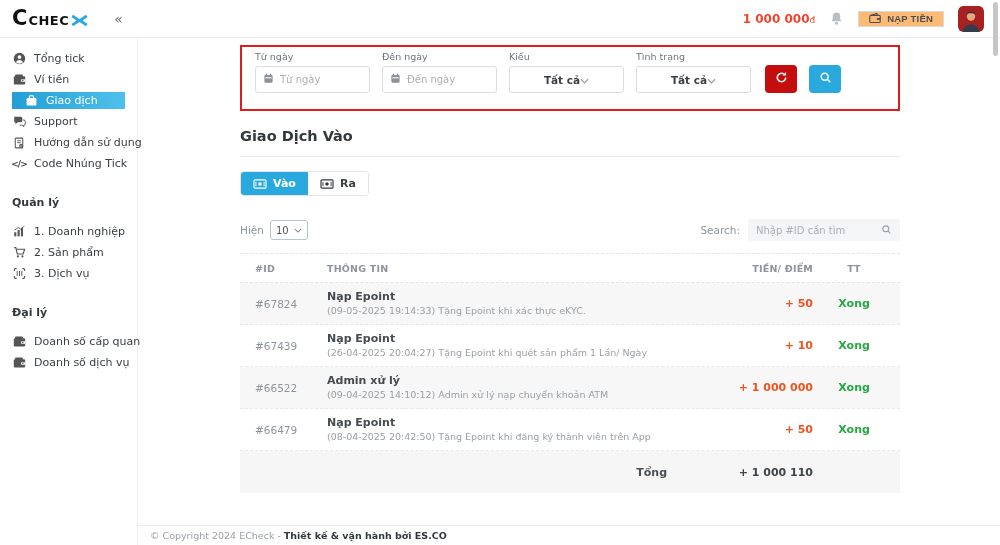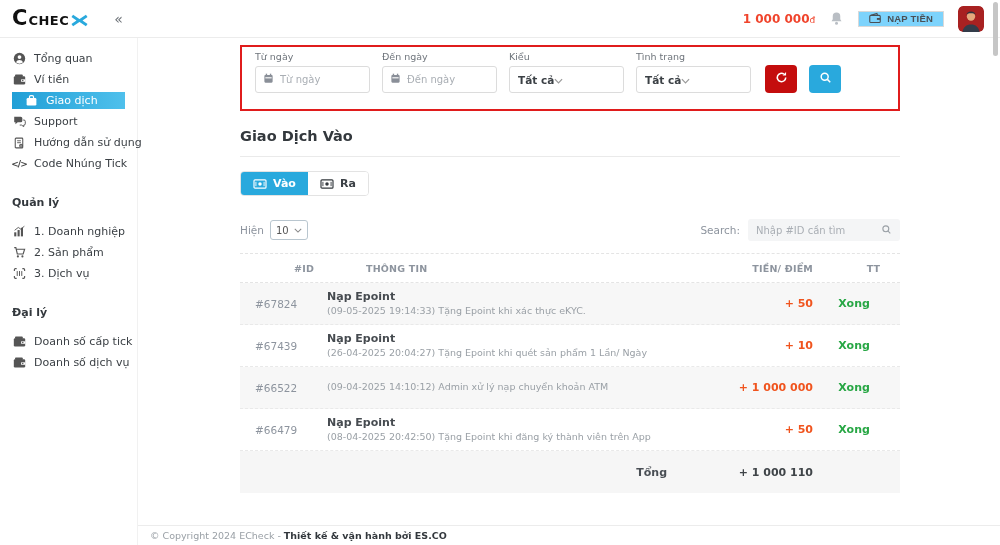--- a/index.html
+++ b/index.html
@@ -20,21 +20,21 @@
   .logo-c { font-size:21px; font-weight:900; color:#111; line-height:1; }
   .logo-text { font-size:13px; font-weight:800; color:#111; letter-spacing:.5px; margin-top:3px; }
   .logo-x { margin-top:3px; margin-left:1px; display:inline-flex; }
   .collapse { color:#6b7076; font-size:14px; cursor:pointer; margin-left:12px; }
   .top-right { display:flex; align-items:center; gap:14px; }
   .balance { color:#f0442c; font-weight:700; font-size:12px; }
   .balance .cur { font-size:9px; font-weight:400; }
   .bell { display:inline-flex; cursor:pointer; }
   .topup-btn {
     display:inline-flex; align-items:center; gap:6px; border:1px solid #d9d9d9;
-    border-radius:0; background:#7dd3fc; padding:0 10px; font-size:9.5px;
+    border-radius:0; background:#fdba74; padding:0 10px; font-size:9.5px;
     font-weight:700; color:#4a4f55; cursor:pointer; letter-spacing:.2px;
   }
   .avatar { width:26px; height:26px; border-radius:5px; overflow:hidden; cursor:pointer; display:inline-flex; }
   
   .sidebar {
     position:absolute; top:38px; left:0; bottom:0; width:138px; background:#fff;
     border-right:1px solid #f1f1f1; padding-top:10px; z-index:5;
   }
   .side-item {
     display:flex; align-items:center; gap:8px; height:21px; padding:0 10px 0 12px;
@@ -58,21 +58,21 @@
   .fgroup { display:flex; flex-direction:column; gap:4px; width:115px; }
   .flabel { font-size:9.5px; color:#6f757c; }
   .finput {
     height:27px; border:1px solid #dcdcdc; border-radius:3px; background:#fff;
     display:flex; align-items:center; padding:0 7px; gap:6px;
   }
   .finput input { border:none; outline:none; width:100%; font-size:10px; color:#444; font-family:inherit; background:transparent; }
   .finput input::placeholder { color:#a9aeb4; }
   .fselect {
     height:27px; border:1px solid #dcdcdc; border-radius:3px; background:#fff;
-    display:flex; align-items:center; justify-content:flex-start; padding:0 8px;
+    display:flex; align-items:center; justify-content:center; padding:0 8px;
     font-size:10.5px; font-weight:700; color:#3b4045; cursor:pointer;
   }
   .btn-sq {
     width:32px; height:28px; border:none; border-radius:4px; display:inline-flex;
     align-items:center; justify-content:center; cursor:pointer; margin-bottom:0px;
   }
   .btn-refresh { background:#c40d0d; margin-left:2px; }
   .btn-search { background:#29a9dd; }
   .page-title { margin-top:17px; font-size:14.5px; font-weight:700; color:#33383d; }
   .hr { border-top:1px solid #eaeaea; margin-top:12px; }
@@ -92,21 +92,21 @@
   }
   .tsearch input { border:none; outline:none; background:transparent; width:100%; font-size:10px; color:#555; font-family:inherit; }
   .tsearch input::placeholder { color:#a9aeb4; }
   
   .table { margin-top:12px; width:100%; }
   .trow {
     display:grid; grid-template-columns:62px 1fr 118px 62px; align-items:center;
     padding:0 15px; column-gap:10px;
   }
   .thead { height:30px; border-top:1px dashed #e4e4e4; border-bottom:1px dashed #e4e4e4; }
-  .th { font-size:9.5px; font-weight:700; color:#8d949e; letter-spacing:.2px;margin-left:39px; }
+  .th { font-size:9.5px; font-weight:700; color:#8d949e; letter-spacing:.2px; }
   .th.amount, .td.amount { text-align:right; }
   .tbody-row { min-height:42px; border-bottom:1px dashed #e9e9e9; }
   .tbody-row:nth-child(odd) { background:#f7f7f7; }
   .td.id { font-size:10.5px; color:#8d949e; }
   .cell-title { font-size:11px; font-weight:700; color:#464b50; line-height:1.35; }
   .cell-detail { font-size:9.5px; color:#9aa0a6; line-height:1.35; }
   .td.amount { font-size:11px; font-weight:700; color:#f0541e; white-space:nowrap; }
   .td.status { font-size:11px; font-weight:700; color:#28a745; }
   .trow.total { height:42px; background:#f6f6f6; }
   .total-label { text-align:right; font-size:11px; font-weight:600; color:#4a4f55; padding-right:18px; }
@@ -169,21 +169,21 @@
 
 <div class="sidebar">
   <div class="side-item">
     <span class="ic">
         <svg viewBox="0 0 16 16" width="13">
           <circle cx="8" cy="8" r="7" fill="#555"></circle>
           <circle cx="8" cy="6.2" r="2.3" fill="#fff"></circle>
           <path d="M3.6 12.6a4.9 4.9 0 0 1 8.8 0 7 7 0 0 1-8.8 0z" fill="#fff"></path>
         </svg>
       </span>
-    <span>Tổng quan</span>
+    <span>Tổng tick</span>
   </div>
   <div class="side-item">
     <span class="ic">
         <svg viewBox="0 0 16 16" width="13">
           <rect x="1" y="4" width="14" height="10" rx="1.5" fill="#555"></rect>
           <rect x="2.5" y="1.8" width="9.5" height="3.2" rx="1" fill="#555"></rect>
           <rect x="10" y="7.8" width="5" height="3" fill="#fff"></rect>
           <circle cx="12" cy="9.3" r="0.9" fill="#555"></circle>
         </svg>
       </span>
@@ -263,21 +263,21 @@
 
   <div class="side-item">
     <span class="ic">
         <svg viewBox="0 0 16 16" width="13">
           <rect x="1" y="4" width="14" height="10" rx="1.5" fill="#555"></rect>
           <rect x="2.5" y="1.8" width="9.5" height="3.2" rx="1" fill="#555"></rect>
           <rect x="10" y="7.8" width="5" height="3" fill="#fff"></rect>
           <circle cx="12" cy="9.3" r="0.9" fill="#555"></circle>
         </svg>
       </span>
-    <span>Doanh số cấp tick</span>
+    <span>Doanh số cấp quan</span>
   </div>
   <div class="side-item">
     <span class="ic">
         <svg viewBox="0 0 16 16" width="13">
           <rect x="1" y="4" width="14" height="10" rx="1.5" fill="#555"></rect>
           <rect x="2.5" y="1.8" width="9.5" height="3.2" rx="1" fill="#555"></rect>
           <rect x="10" y="7.8" width="5" height="3" fill="#fff"></rect>
           <circle cx="12" cy="9.3" r="0.9" fill="#555"></circle>
         </svg>
       </span>
@@ -421,20 +421,21 @@
           <span class="td">
             <div class="cell-title">Nạp Epoint</div>
             <div class="cell-detail">(26-04-2025 20:04:27) Tặng Epoint khi quét sản phẩm 1 Lần/ Ngày</div>
           </span>
           <span class="td amount">+ 10</span>
           <span class="td status" style="text-align:center;">Xong</span>
         </div>
         <div class="trow tbody-row">
           <span class="td id">#66522</span>
           <span class="td">
+            <div class="cell-title">Admin xử lý</div>
             <div class="cell-detail">(09-04-2025 14:10:12) Admin xử lý nạp chuyển khoản ATM</div>
           </span>
           <span class="td amount">+ 1 000 000</span>
           <span class="td status" style="text-align:center;">Xong</span>
         </div>
         <div class="trow tbody-row">
           <span class="td id">#66479</span>
           <span class="td">
             <div class="cell-title">Nạp Epoint</div>
             <div class="cell-detail">(08-04-2025 20:42:50) Tặng Epoint khi đăng ký thành viên trên App</div>

